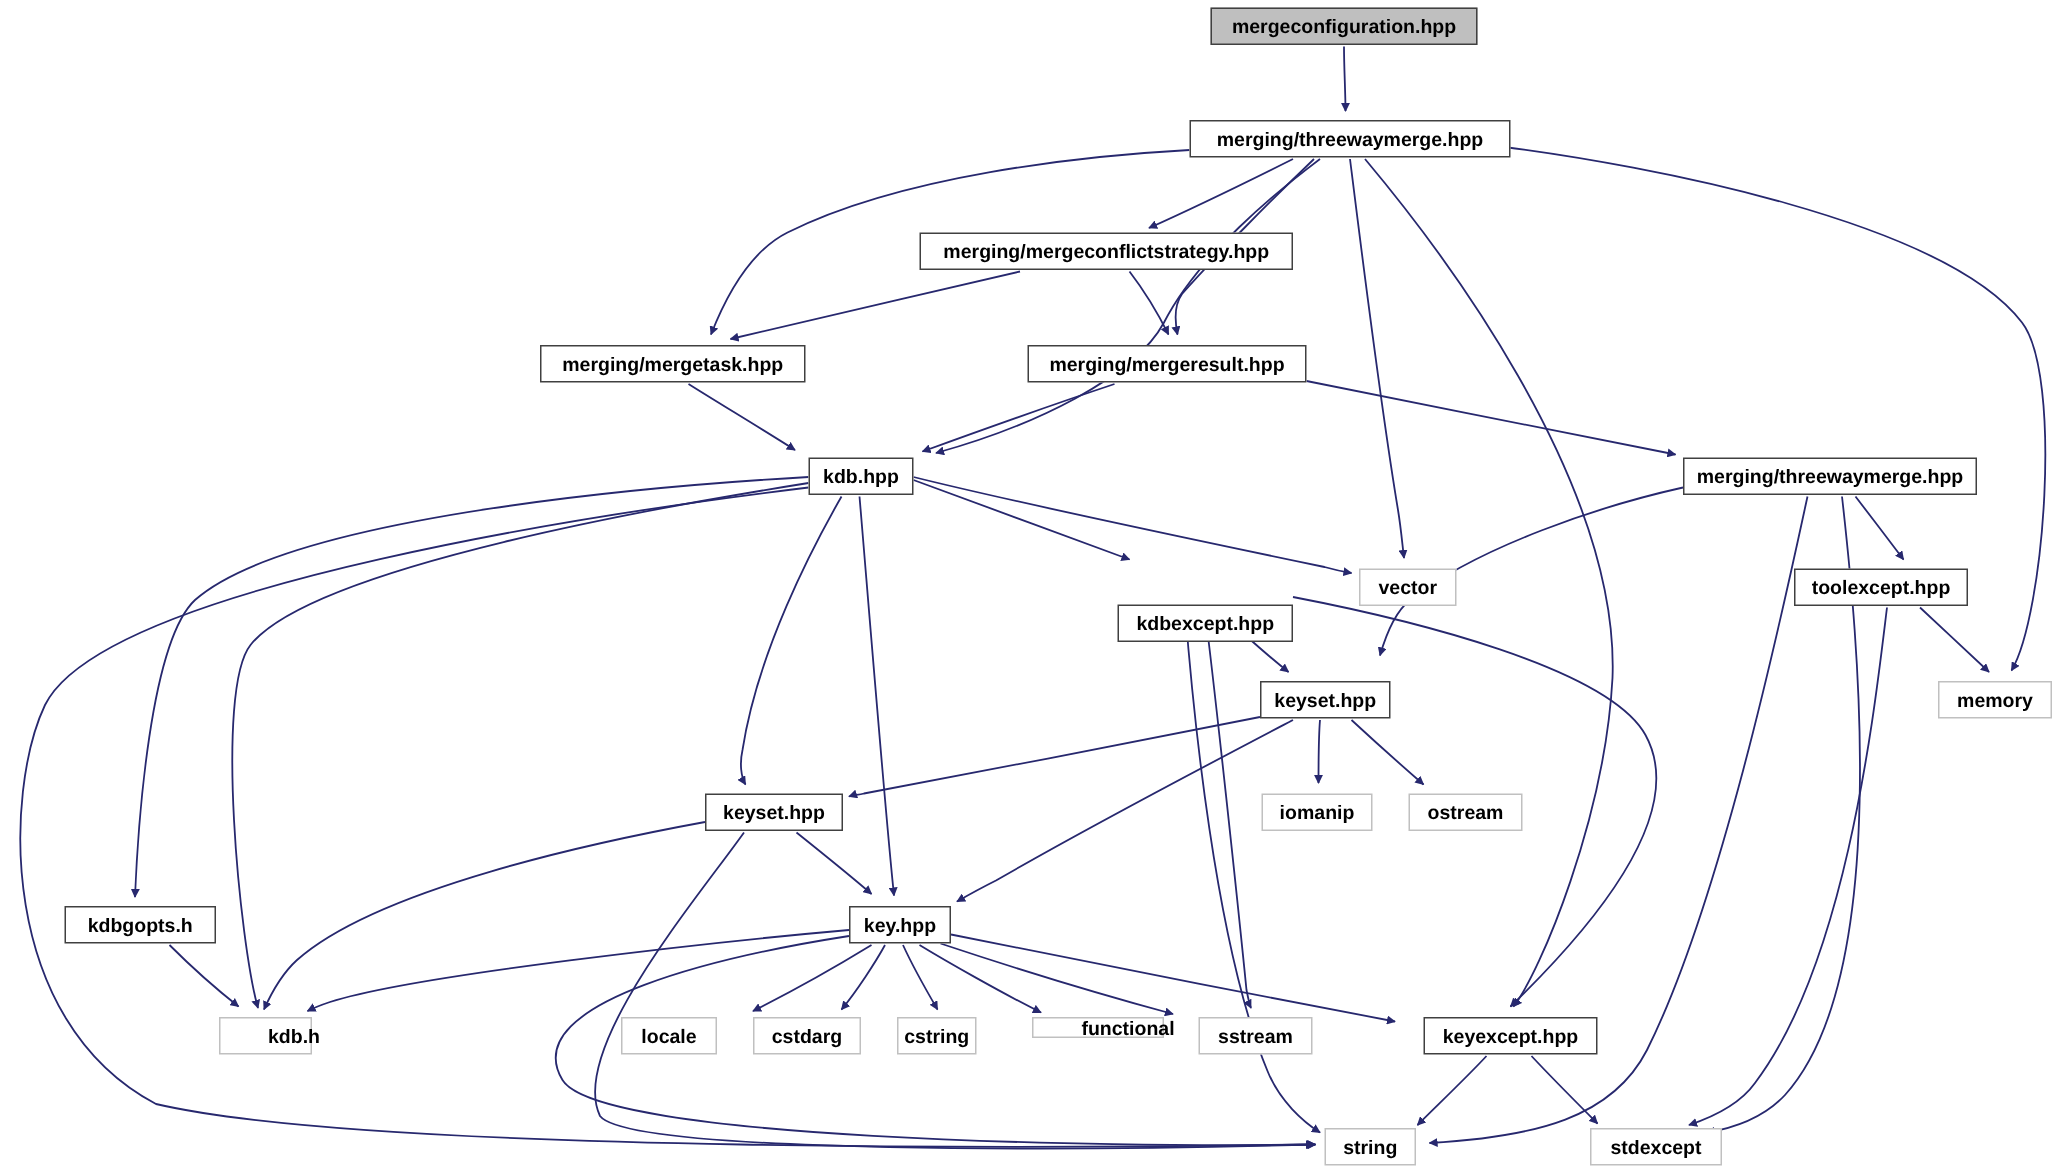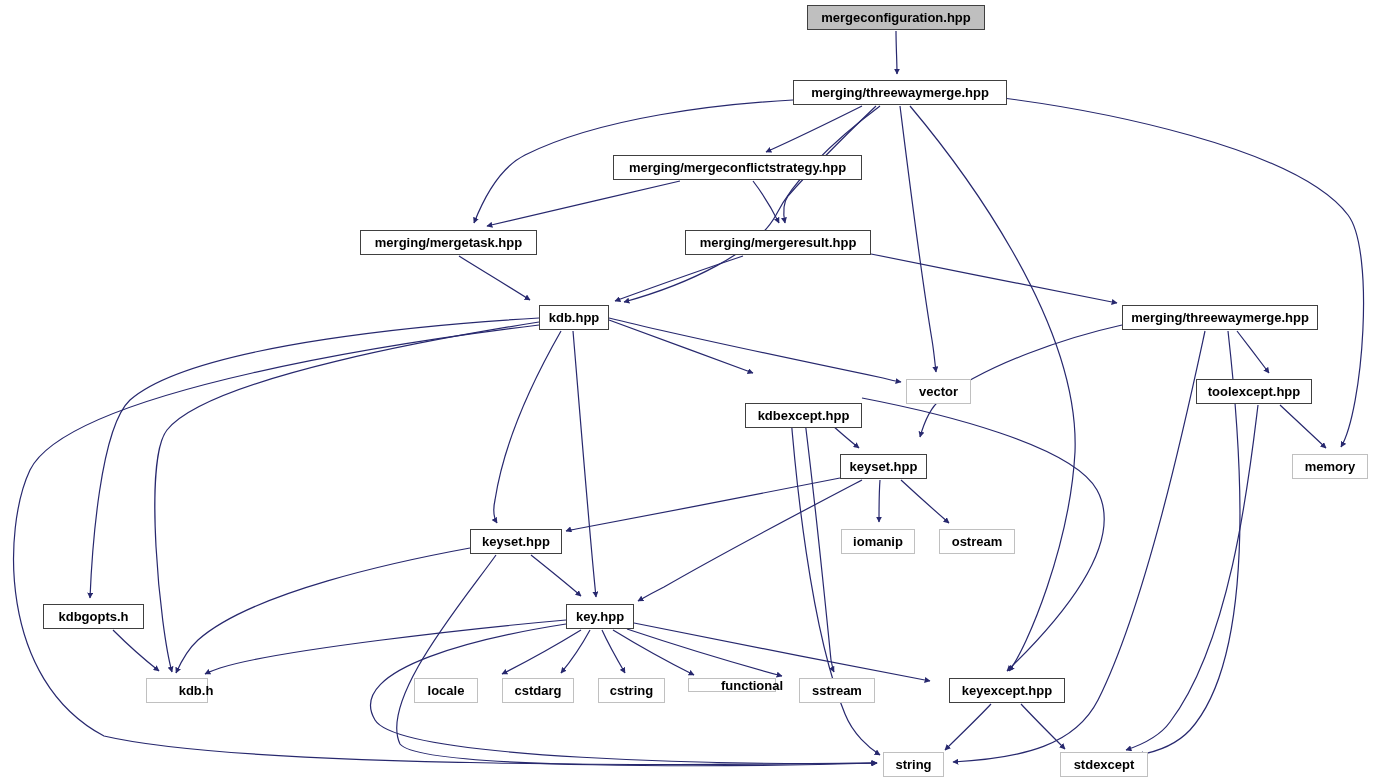--- a/index.html
+++ b/index.html
@@ -174,21 +174,21 @@
       </div>
       <div class="node system" style="left: 146px; top: 678px; width: 62px; height: 25px; padding-left: 38px;">
         <span class="node-label">kdb.h</span>
       </div>
       <div class="node system" style="left: 414px; top: 678px; width: 64px; height: 25px;">
         <span class="node-label">locale</span>
       </div>
       <div class="node system" style="left: 502px; top: 678px; width: 72px; height: 25px;">
         <span class="node-label">cstdarg</span>
       </div>
-      <div class="node system" style="left: 598px; top: 678px; width: 67px; height: 25px;">
+      <div class="node system" style="left: 598px; top: 678px; width: 53px; height: 25px;">
         <span class="node-label">cstring</span>
       </div>
       <div class="node system" style="left: 688px; top: 678px; width: 88px; height: 14px; padding-left: 40px;">
         <span class="node-label">functional</span>
       </div>
       <div class="node system" style="left: 799px; top: 678px; width: 76px; height: 25px;">
         <span class="node-label">sstream</span>
       </div>
       <div class="node local" style="left: 949px; top: 678px; width: 116px; height: 25px;">
         <span class="node-label">keyexcept.hpp</span>

